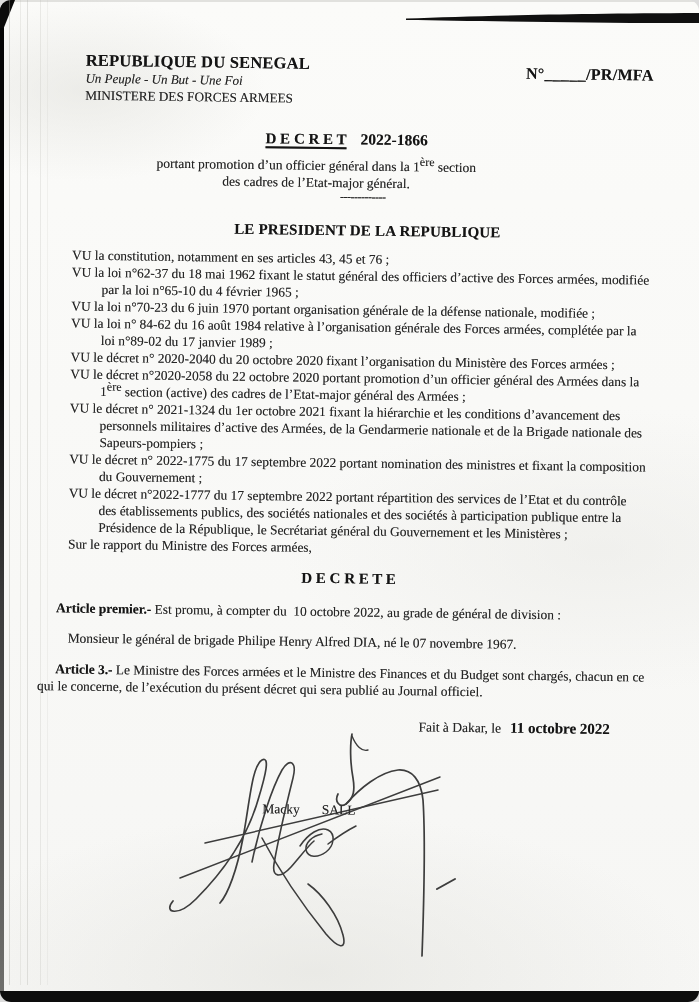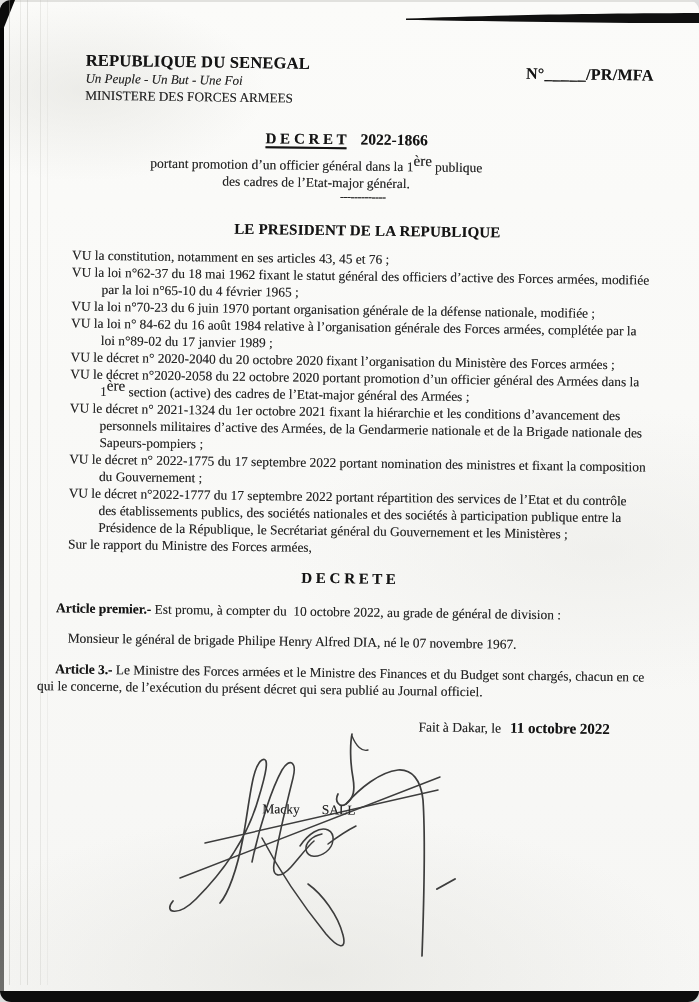--- a/index.html
+++ b/index.html
@@ -52,21 +52,21 @@
   .republic{font-size:16.5px;line-height:20px;font-weight:bold;color:var(--heading-ink);letter-spacing:.2px;}
   .motto{font-size:13px;line-height:16px;font-style:italic;}
   .ministry{font-size:13.2px;line-height:17px;}
   .ref{font-size:16px;font-weight:bold;color:var(--heading-ink);margin-top:8px;margin-right:4px;letter-spacing:.3px;}
 
   .centered{width:620px;text-align:center;}
   .decree-title{margin-top:22px;font-size:15px;line-height:20px;font-weight:bold;color:var(--heading-ink);}
   .decree-word{text-decoration:underline;text-underline-offset:3px;text-decoration-thickness:1.5px;}
   .decree-number{margin-left:14px;font-size:15.5px;}
   .subtitle{margin-top:9px;font-size:13.5px;line-height:16.5px;transform:translateX(-30px);}
-  .subtitle sup, .vu-item sup{font-size:15px;line-height:0;}
+  .subtitle sup, .vu-item sup{font-size:12px;line-height:0;}
   .divider{font-size:12px;line-height:10px;font-weight:bold;letter-spacing:-.5px;transform:translateX(17px);}
   .president{margin-top:20px;font-size:15px;line-height:19px;font-weight:bold;color:var(--heading-ink);transform:translateX(22px);letter-spacing:.2px;}
   .decrete{margin-top:13px;font-size:15px;line-height:19px;font-weight:bold;color:var(--heading-ink);transform:translateX(8px);}
 
   .visas{margin-top:10px;}
   .vu-item{margin-left:37px;width:578px;padding-left:30px;text-indent:-30px;white-space:pre-wrap;}
   .report{margin-left:37px;}
 
   .article{margin:15px 0 0 8px;width:612px;text-indent:18px;white-space:pre-wrap;}
   .article b{color:var(--heading-ink);}
@@ -102,21 +102,21 @@
         <div class="ministry">MINISTERE DES FORCES ARMEES</div>
       </div>
       <div class="ref">N°_____/PR/MFA</div>
     </div>
 
     <div class="decree-title centered">
       <span class="decree-word">D E C R E T</span><span class="decree-number">2022-1866</span>
     </div>
 
     <div class="subtitle centered" id="subtitle-lines">
-        <div class="subtitle-line"><span>portant promotion d’un officier général dans la 1</span><sup>ère</sup><span> publique</span></div>
+        <div class="subtitle-line"><span>portant promotion d’un officier général dans la 1</span><sup>ère</sup><span> section</span></div>
         <div class="subtitle-line"><span>des cadres de l’Etat-major général.</span></div>
       </div>
     <div class="divider centered">-------------</div>
 
     <div class="president centered">LE PRESIDENT DE LA REPUBLIQUE</div>
 
     <div class="visas" id="visas">
         <div class="vu-item"><span>VU la constitution, notamment en ses articles 43, 45 et 76 ;</span></div>
         <div class="vu-item"><span>VU la loi n°62-37 du 18 mai 1962 fixant le statut général des officiers d’active des Forces armées, modifiée par la loi n°65-10 du 4 février 1965 ;</span></div>
         <div class="vu-item"><span>VU la loi n°70-23 du 6 juin 1970 portant organisation générale de la défense nationale, modifiée ;</span></div>

